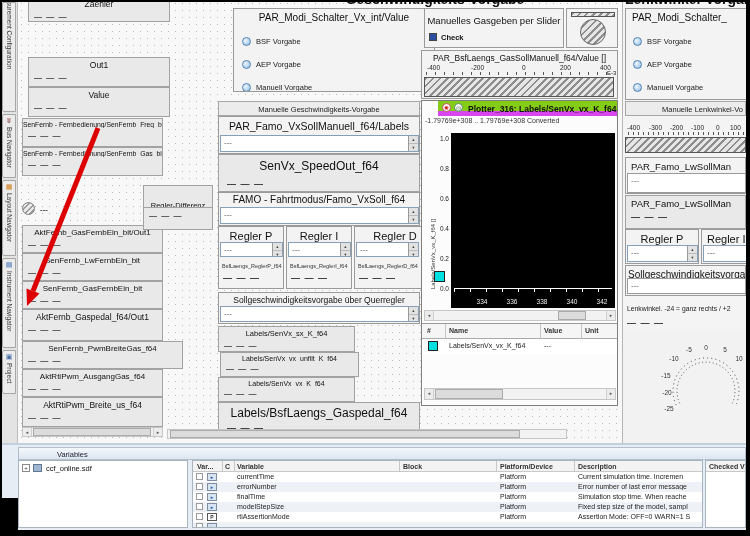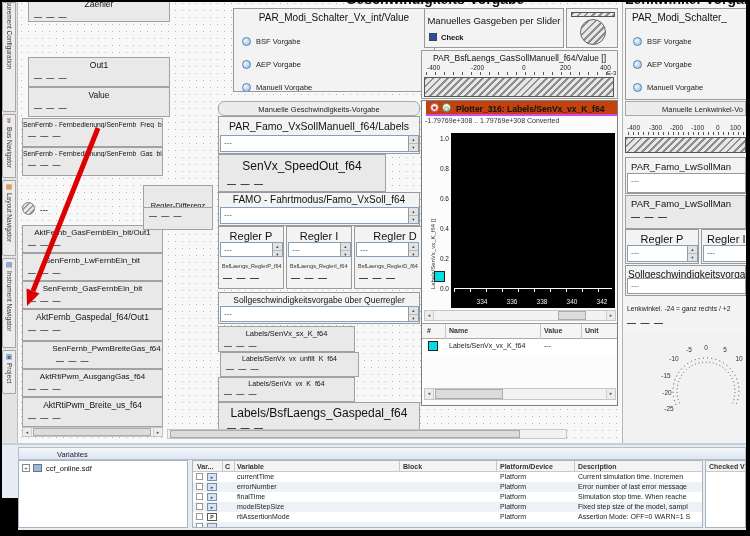--- a/index.html
+++ b/index.html
@@ -35,21 +35,21 @@
   .sba.r{right:0;border-left:1px solid #cfcfcf;}
   .thumb{position:absolute;top:0;bottom:0;background:#dcdcdc;border:1px solid #ababab;text-align:center;}
   .grip{font-size:6px;color:#777;line-height:7px;display:inline-block;}
   
   .sidebar{left:0;top:0;width:18px;height:500px;background:#e3e3e3;border-right:1px solid #bdbdbd;}
   .stab{position:absolute;left:2px;width:14px;background:#ececec;border:1px solid #a6a6a6;border-radius:2px 0 0 2px;overflow:hidden;display:flex;flex-direction:column;align-items:center;padding-top:2px;}
   .stab .lbl{writing-mode:vertical-rl;font-size:6.5px;color:#333;white-space:nowrap;}
   .sicon{font-size:7px;line-height:8px;margin-bottom:2px;}
   
   .plotwin{background:#fcfcfc;border:1px solid #7f7f7f;overflow:hidden;}
-  .ptbar{position:absolute;left:4px;top:0;right:0;height:15px;background:#c2410c;border-bottom:2px solid #d946ef;}
+  .ptbar{position:absolute;left:16px;top:0;right:0;height:15px;background:#84cc16;border-bottom:5px solid #d946ef;}
   .picon{position:absolute;width:9px;height:9px;border-radius:50%;font-size:6px;line-height:9px;text-align:center;top:2px;}
   .ptext{position:absolute;left:30px;top:3px;font-size:8.5px;font-weight:bold;color:#111;white-space:nowrap;}
   .pinfo{position:absolute;left:3px;top:16px;font-size:7px;color:#333;white-space:nowrap;}
   .plotblack{position:absolute;background:#000;}
   .ytick{position:absolute;width:17px;font-size:6.5px;color:#222;text-align:right;}
   .xtick{position:absolute;width:20px;font-size:6.5px;color:#eee;text-align:center;}
   .axisline{position:absolute;left:3px;right:3px;height:4px;background-image:repeating-linear-gradient(90deg,#fff 0 1px,transparent 1px 16px);border-top:1px solid #fff;}
   .legendhdr{position:absolute;font-size:7px;font-weight:bold;color:#333;}
   .legcell{position:absolute;font-size:7px;color:#222;white-space:nowrap;}
   .swatch{position:absolute;background:#00e0e0;border:1px solid #222;}
@@ -115,21 +115,21 @@
     <div class="v">— — —</div>
   </div>
   <div class="dw abs" style="left:22px;top:281px;width:141px;height:28px;">
     <div class="t">SenFernb_GasFernbEin_bit</div>
     <div class="v">— — —</div>
   </div>
   <div class="dw abs" style="left:22px;top:309px;width:141px;height:32px;">
     <div class="t t85">AktFernb_Gaspedal_f64/Out1</div>
     <div class="v">— — —</div>
   </div>
-  <div class="dw abs" style="left:22px;top:341px;width:141px;height:28px;padding-left:28px;">
+  <div class="dw abs" style="left:22px;top:341px;width:161px;height:28px;">
     <div class="t">SenFernb_PwmBreiteGas_f64</div>
     <div class="v">— — —</div>
   </div>
   <div class="dw abs" style="left:22px;top:369px;width:141px;height:28px;">
     <div class="t">AktRtiPwm_AusgangGas_f64</div>
     <div class="v">— — —</div>
   </div>
   <div class="dw abs" style="left:22px;top:397px;width:141px;height:30px;">
     <div class="t t85">AktRtiPwm_Breite_us_f64</div>
     <div class="v">— — —</div>
@@ -153,32 +153,32 @@
     </div>
     <div class="rrow" style="left:8px;top:51px;">
       <span class="radio"></span>
       <span class="rlabel">AEP Vorgabe</span>
     </div>
     <div class="rrow" style="left:8px;top:74px;">
       <span class="radio"></span>
       <span class="rlabel">Manuell Vorgabe</span>
     </div>
   </div>
-  <div class="hdrstrip abs" style="left:218px;top:101px;width:202px;height:15px;border-radius:6px;">Manuelle Geschwindigkeits-Vorgabe</div>
+  <div class="hdrstrip abs" style="left:218px;top:101px;width:202px;height:15px;">Manuelle Geschwindigkeits-Vorgabe</div>
   <div class="wpanel abs" style="left:218px;top:116px;width:202px;height:38px;">
     <div class="ptitle" style="font-size:10.5px;">PAR_Famo_VxSollManuell_f64/Labels</div>
     <div class="spin abs" style="left:1px;top:18px;width:199px;height:17px;">
       <span class="sv">---</span>
       <span class="sbtns">
           <span>▴</span>
           <span>▾</span>
         </span>
     </div>
   </div>
-  <div class="dw abs" style="left:218px;top:154px;width:168px;height:38px;">
+  <div class="dw abs" style="left:218px;top:154px;width:202px;height:38px;">
     <div class="t t12" style="padding-top:4px;">SenVx_SpeedOut_f64</div>
     <div class="v" style="padding-left:8px;padding-top:6px;font-size:9px;">— — —</div>
   </div>
   <div class="wpanel abs" style="left:218px;top:192px;width:202px;height:34px;">
     <div class="ptitle" style="font-size:10px;padding-top:1px;">FAMO  - Fahrtmodus/Famo_VxSoll_f64</div>
     <div class="spin abs" style="left:1px;top:14px;width:199px;height:17px;">
       <span class="sv">---</span>
       <span class="sbtns">
           <span>▴</span>
           <span>▾</span>

